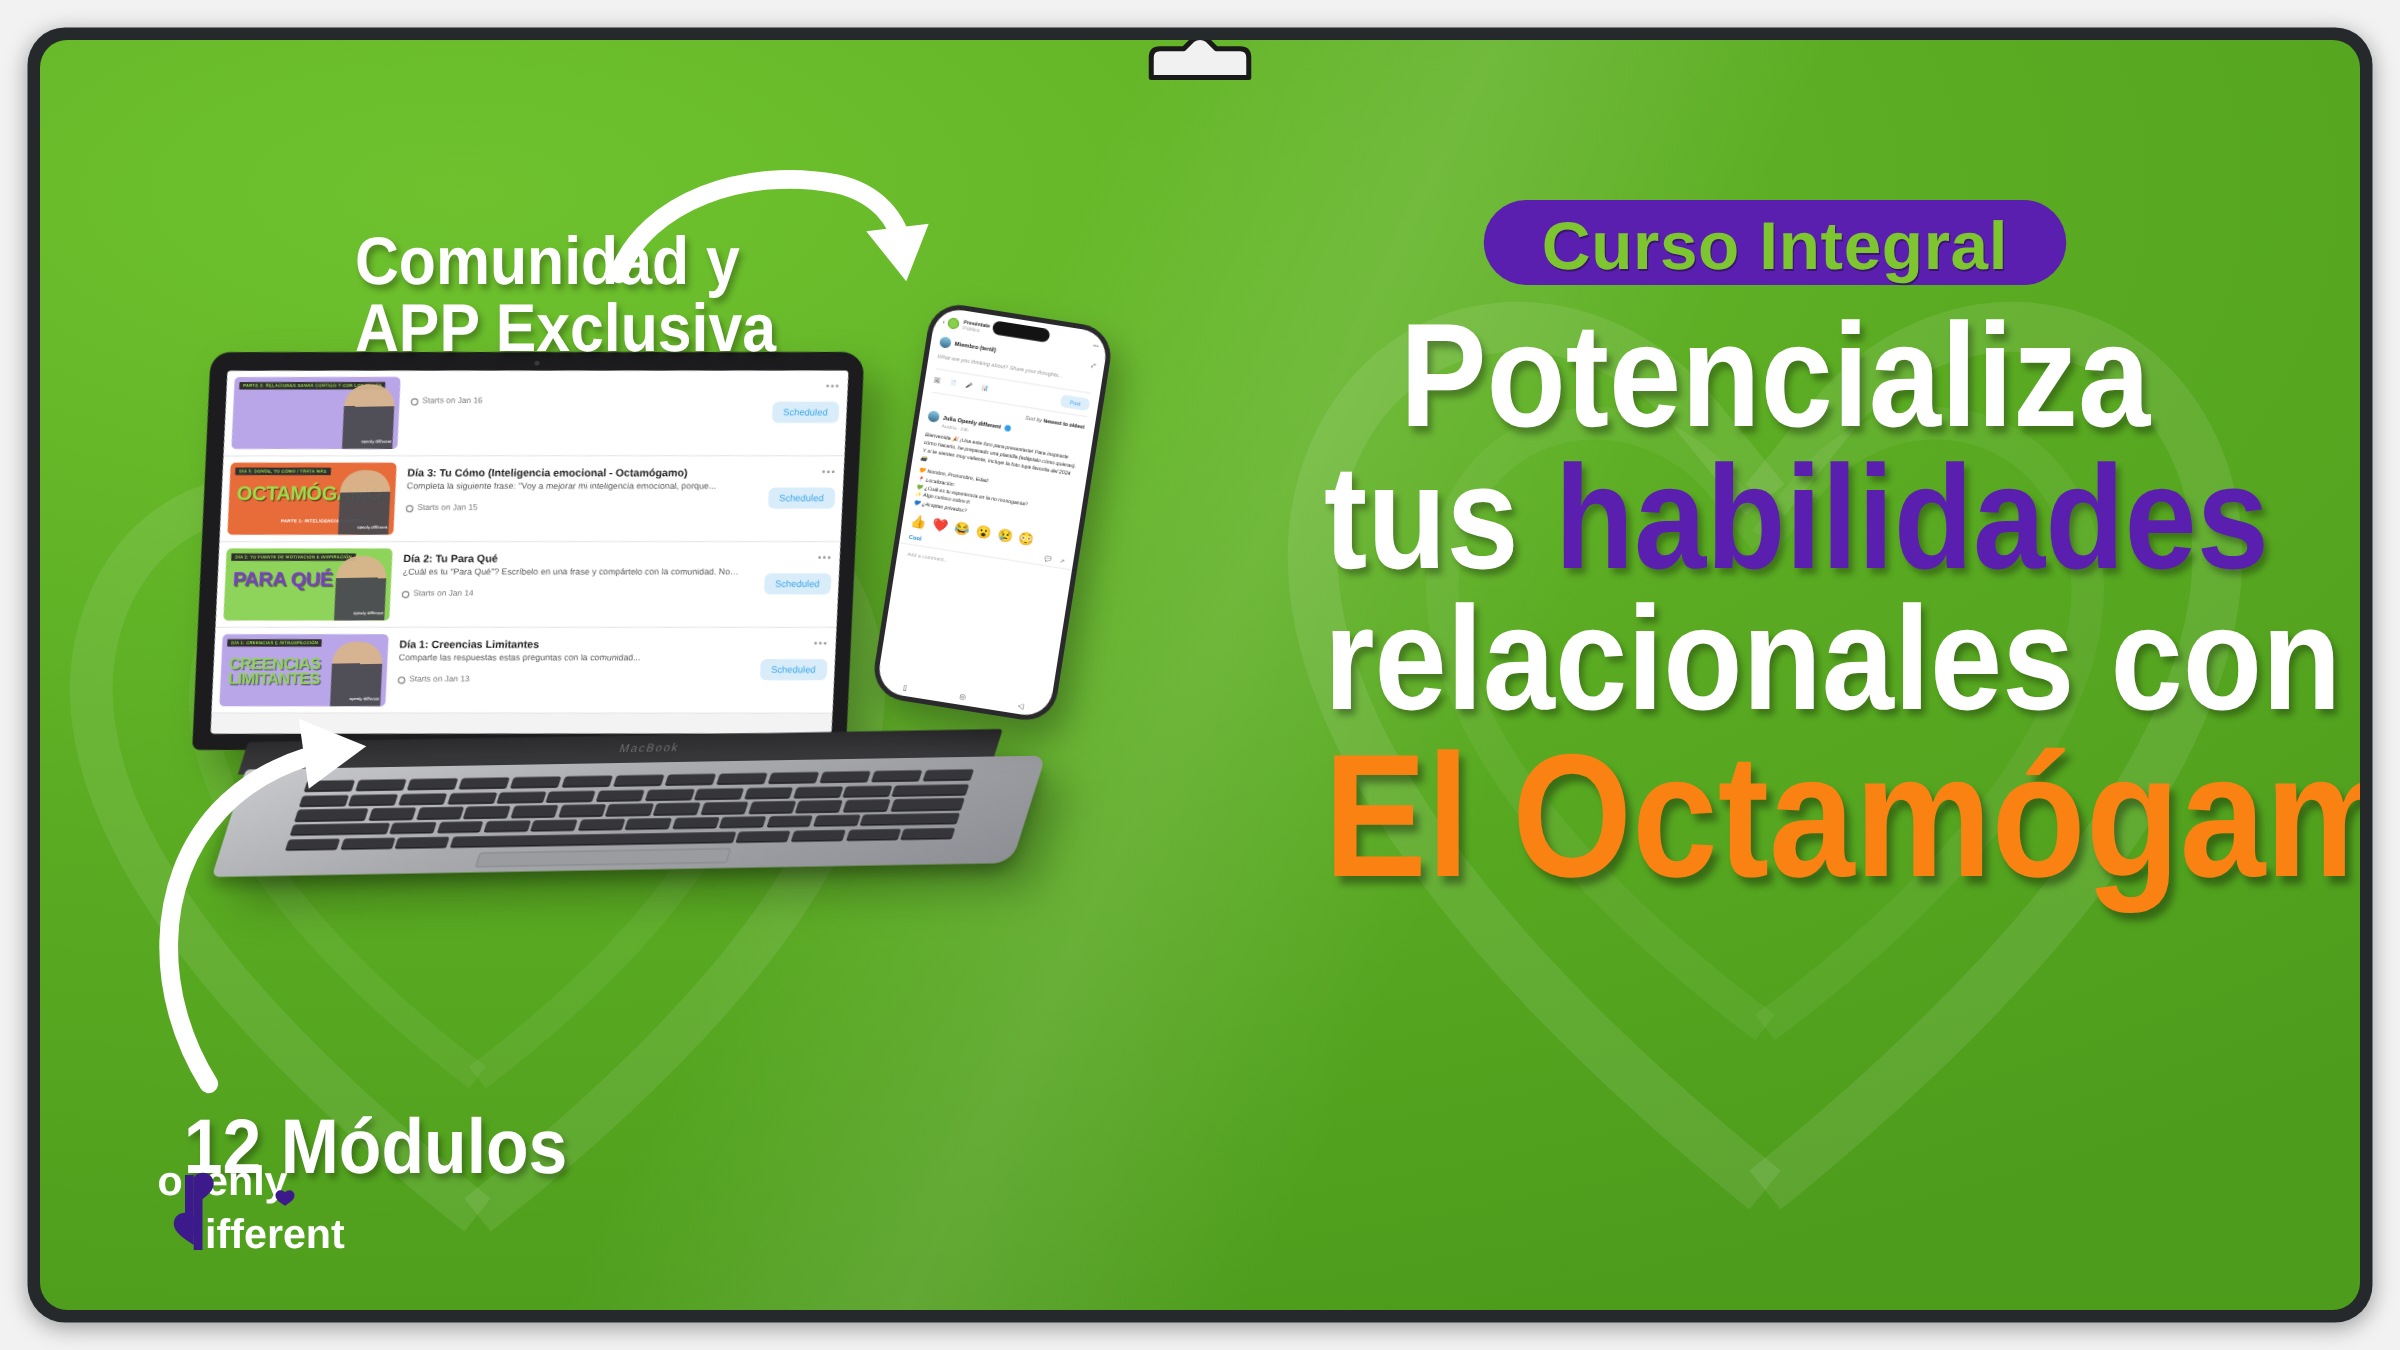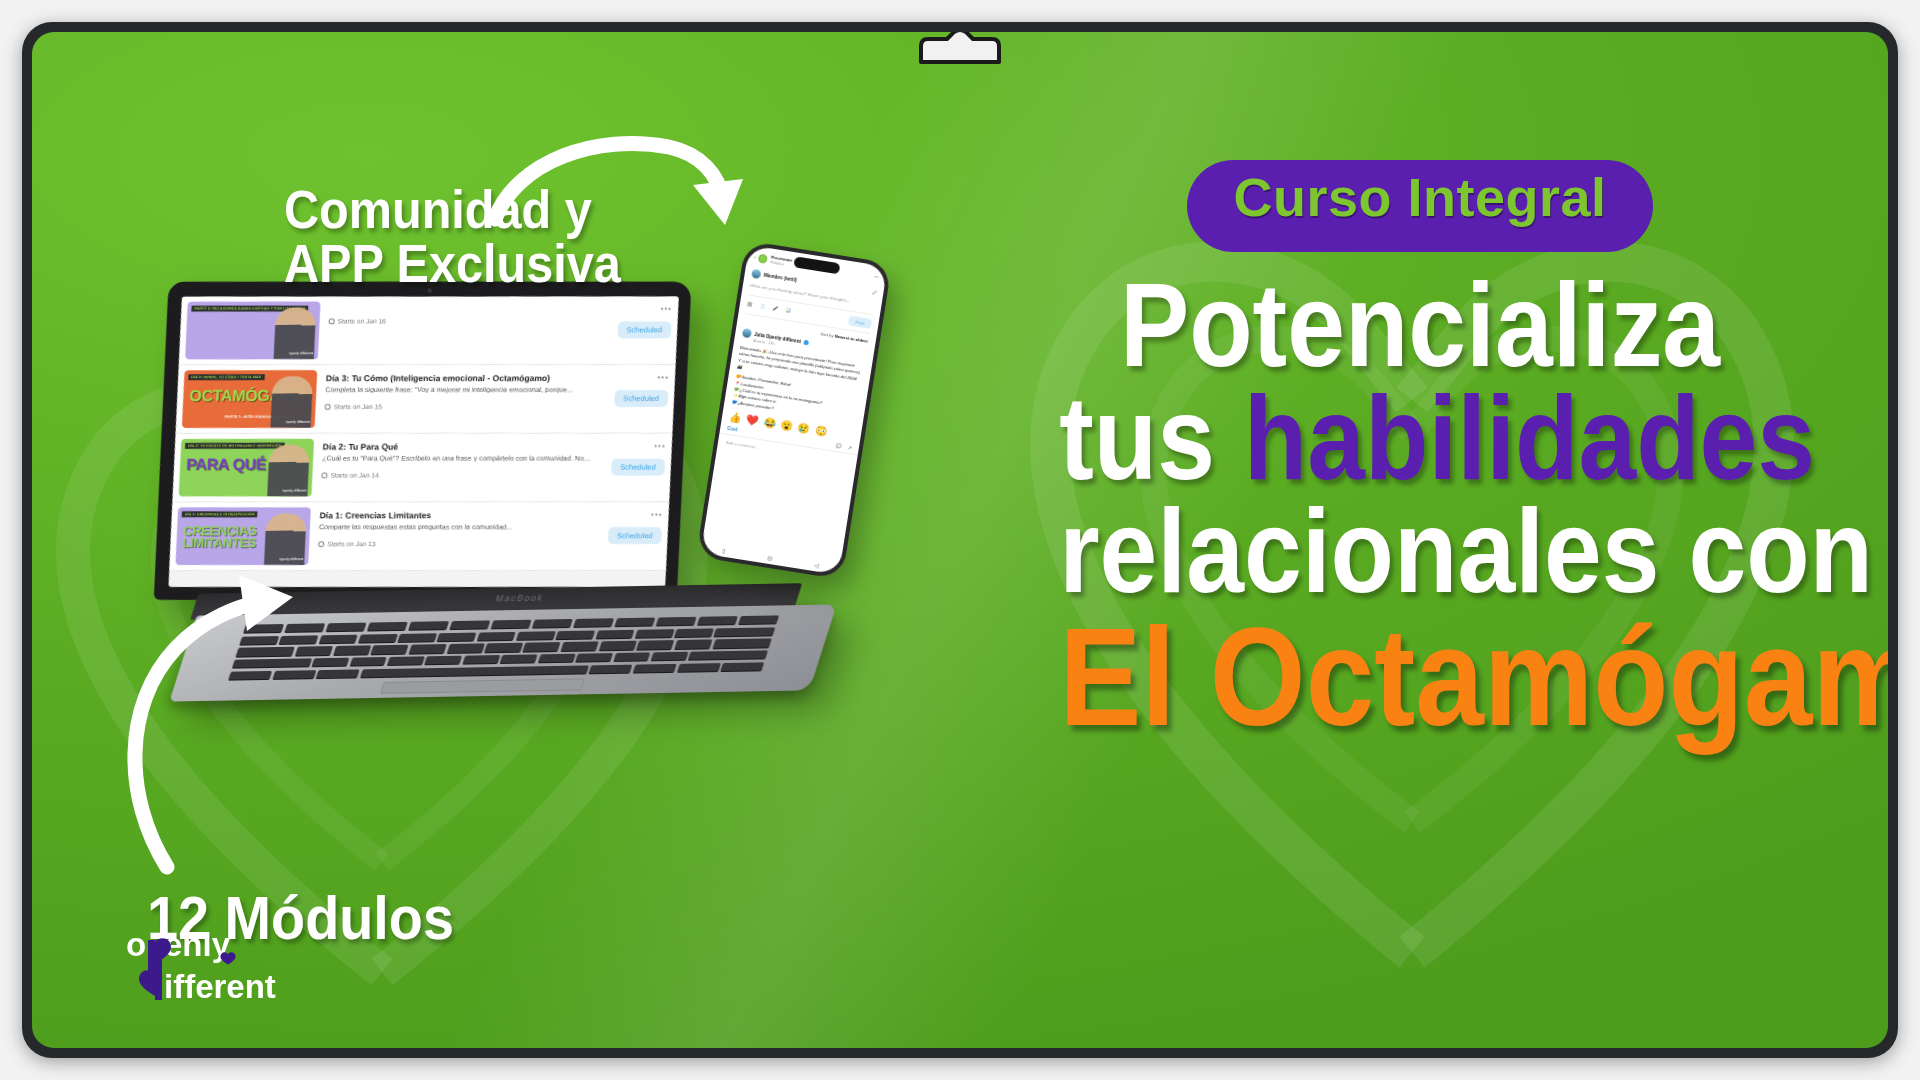--- a/index.html
+++ b/index.html
@@ -57,21 +57,21 @@
     text-align:center;
     z-index:5;
   }
   #badge {
     display:inline-block;
     background:#5b1fb0;
     color:#7dc62f;
     font-size:54px;
     font-weight:bold;
     letter-spacing:.5px;
-    padding:10px 46px 28px;
+    padding:10px 46px 4px;
     border-radius:48px;
     line-height:1;
     text-shadow:1px 2px 0 rgba(0,0,0,.35);
     font-stretch:condensed;
   }
   .hl {
     font-weight:bold;
     line-height:.94;
     text-shadow:4px 5px 5px rgba(0,0,0,.30);
     transform:scaleX(.88);

